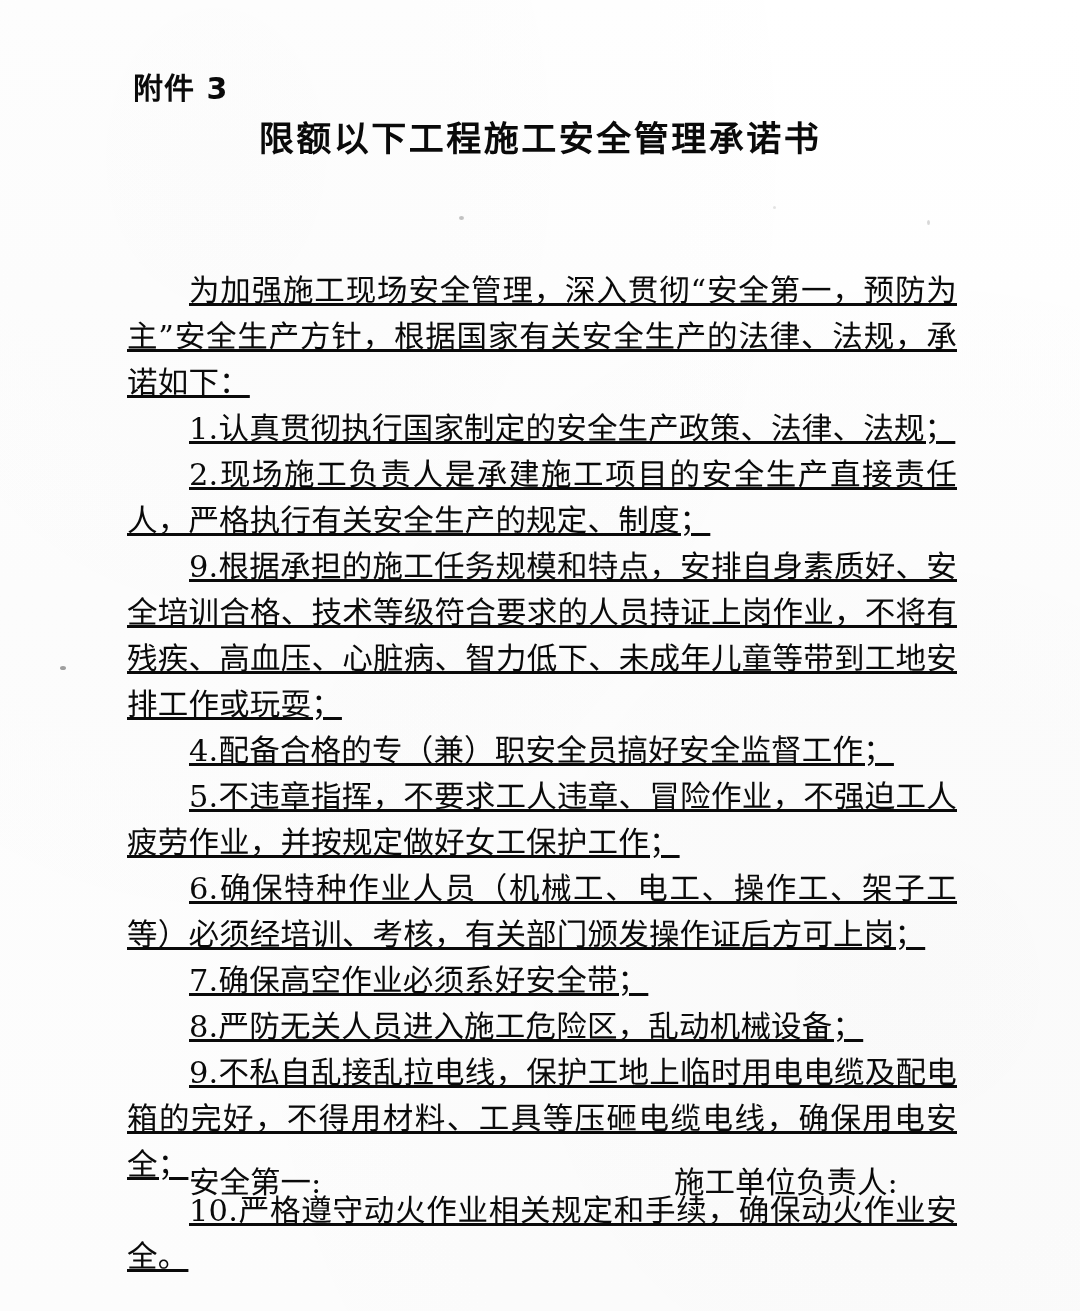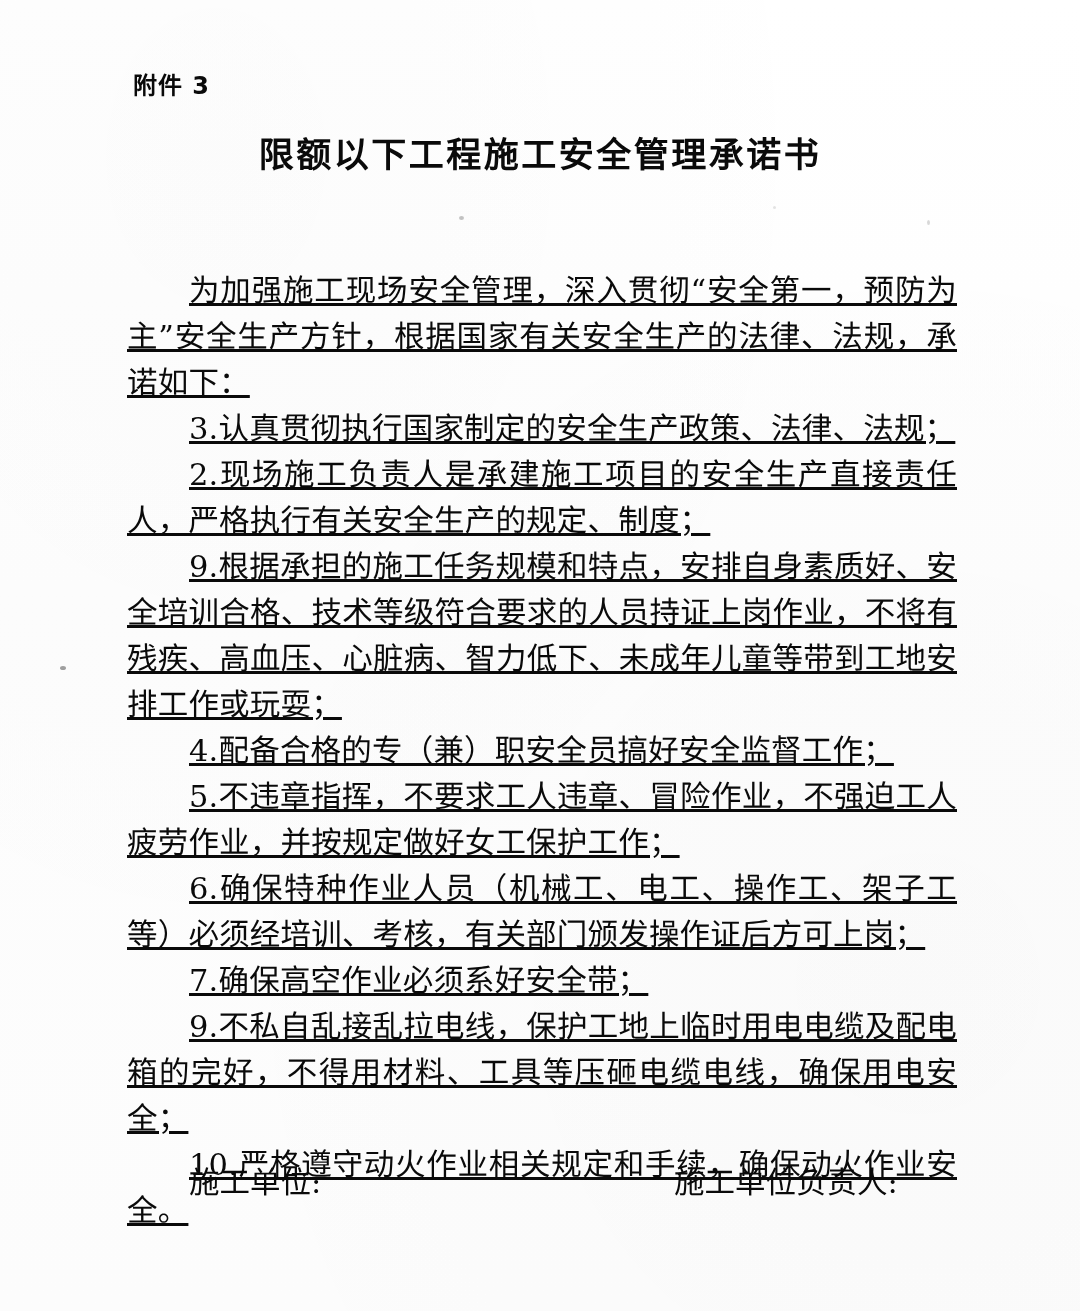--- a/index.html
+++ b/index.html
@@ -30,31 +30,31 @@
       linear-gradient(180deg, #ffffff 0%, #fdfdfd 45%, #fcfcfc 100%);
     pointer-events: none;
   }
 
   .attachment-label {
     position: absolute;
     left: 133px;
     top: 74px;
     font-family: "DejaVu Sans", "Liberation Sans", sans-serif;
     font-weight: 700;
-    font-size: 24px;
+    font-size: 30px;
     letter-spacing: 1px;
     line-height: 1;
     white-space: pre;
   }
 
   .doc-title {
     position: absolute;
     left: 0;
     right: 0;
-    top: 135px;
+    top: 119px;
     text-align: center;
     font-family: "DejaVu Sans", "Liberation Sans", sans-serif;
     font-weight: 700;
     font-size: 35px;
     letter-spacing: 2.5px;
     line-height: 1.15;
     white-space: pre;
   }
 
   .body-block {
@@ -145,43 +145,44 @@
   <div class="paper-tone"></div>
 
   <div class="attachment-label">附件 3</div>
 
   <div class="doc-title">限额以下工程施工安全管理承诺书</div>
 
   <div class="body-block">
 
     <p class="para justified-full">为加强施工现场安全管理，深入贯彻“安全第一，预防为主”安全生产方针，根据国家有关安全生产的法律、法规，承诺如下：</p>
 
-    <p class="para justified-full">3.认真贯彻执行国家制定的安全生产政策、法律、法规；</p>
+    <p class="para justified-full">1.认真贯彻执行国家制定的安全生产政策、法律、法规；</p>
 
     <p class="para justified-full">2.现场施工负责人是承建施工项目的安全生产直接责任人，严格执行有关安全生产的规定、制度；</p>
 
     <p class="para justified-full">9.根据承担的施工任务规模和特点，安排自身素质好、安全培训合格、技术等级符合要求的人员持证上岗作业，不将有残疾、高血压、心脏病、智力低下、未成年儿童等带到工地安排工作或玩耍；</p>
 
     <p class="para justified-full">4.配备合格的专（兼）职安全员搞好安全监督工作；</p>
 
     <p class="para justified-full">5.不违章指挥，不要求工人违章、冒险作业，不强迫工人疲劳作业，并按规定做好女工保护工作；</p>
 
     <p class="para justified-full">6.确保特种作业人员（机械工、电工、操作工、架子工等）必须经培训、考核，有关部门颁发操作证后方可上岗；</p>
 
     <p class="para justified-full">7.确保高空作业必须系好安全带；</p>
 
+    <p class="para justified-full">8.严防无关人员进入施工危险区，乱动机械设备；</p>
 
     <p class="para justified-full">9.不私自乱接乱拉电线，保护工地上临时用电电缆及配电箱的完好，不得用材料、工具等压砸电缆电线，确保用电安全；</p>
 
     <p class="para justified-full">10.严格遵守动火作业相关规定和手续，确保动火作业安全。</p>
 
   </div>
 
   <div class="sig-row">
-    <span class="sig-unit">施工单位:</span>
+    <span class="sig-unit">安全第一:</span>
     <span class="sig-person">施工单位负责人:</span>
   </div>
 
 
   <div class="speckle s1"></div>
   <div class="speckle s2"></div>
   <div class="speckle s3"></div>
   <div class="speckle s4"></div>
 
 </div>

